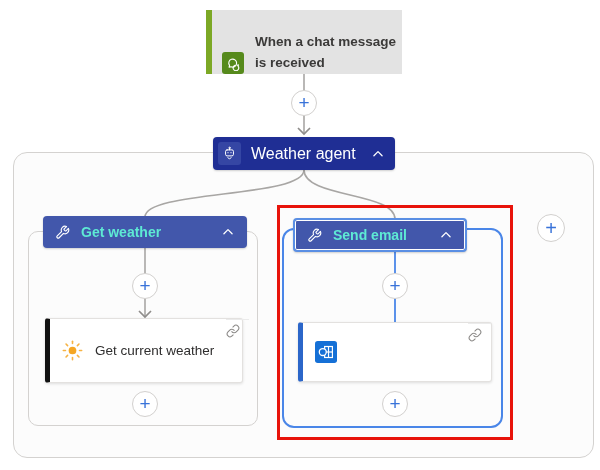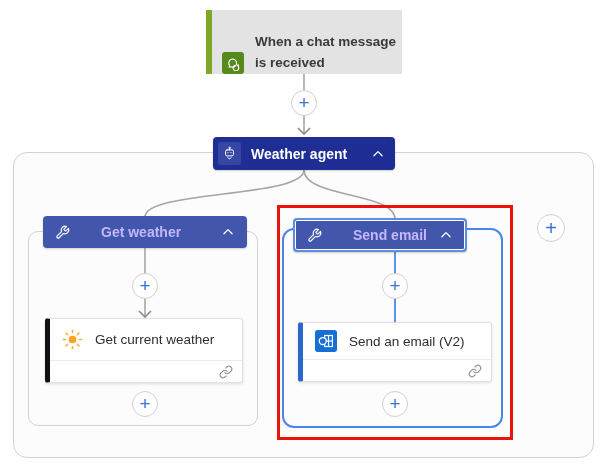--- a/index.html
+++ b/index.html
@@ -28,36 +28,36 @@
   .trigger-icon { flex:0 0 22px; width:22px; height:22px; background:#568a1c; border-radius:3px;
     display:flex; align-items:center; justify-content:center; }
   .trigger-label { font-size:13.5px; font-weight:700; color:#3b3a39; line-height:1.55; }
 
   
   .agent-card { position:absolute; left:213px; top:137px; width:182px; height:33px;
     background:#1f2e94; border-radius:4px; display:flex; align-items:center; gap:10px;
     padding:0 10px 0 5px; z-index:4; cursor:pointer; box-shadow:0 1px 2px rgba(0,0,0,.18); }
   .agent-icon-box { flex:0 0 23px; width:23px; height:23px; background:#3546a4; border-radius:3px;
     display:flex; align-items:center; justify-content:center; }
-  .agent-label { font-size:14px; font-weight:700; color:#fff; }
+  .agent-label { font-size:16px; font-weight:400; color:#fff; }
 
   
   .branch-header { position:absolute; height:32px; background:#4257ab; border-radius:4px;
     display:flex; align-items:center; gap:11px; padding:0 12px; z-index:4; cursor:pointer;
     box-shadow:0 1px 2px rgba(0,0,0,.18); }
-  .branch-header .branch-label { font-size:14px; font-weight:700; color:#c4b5fd;margin-left:20px; }
+  .branch-header .branch-label { font-size:14px; font-weight:700; color:#5eead4; }
   .get-weather-header { left:43px; top:216px; width:204px; }
   .send-email-header { left:293px; top:218px; width:174px; height:34px;
     border:2px solid #5a8fe4; box-shadow:inset 0 0 0 1px #ffffff, 0 1px 2px rgba(0,0,0,.18); }
   .collapse-btn { margin-left:auto; display:flex; align-items:center; cursor:pointer; }
 
   
   .action-card { position:absolute; background:#fff; border:1px solid #e3e1df; border-radius:3px;
     z-index:4; cursor:pointer; box-shadow:0 1px 3px rgba(0,0,0,.12); display:flex;
-    flex-direction:column; }
+    flex-direction:row; }
   .weather-action { left:45px; top:318px; width:198px; height:65px; border-left:5px solid #111; }
   .email-action { left:298px; top:322px; width:194px; height:60px; border-left:5px solid #2b66c9; }
   .action-main { flex:1; display:flex; align-items:center; gap:12px; padding:0 12px; }
   .action-label { font-size:13.5px; color:#2f2e2e; white-space:nowrap; }
   .action-footer { height:22px; border-top:1px solid #ebebeb; display:flex; align-items:center;
     justify-content:flex-end; padding-right:9px; }
 
   
   .plus-btn { position:absolute; width:26px; height:26px; border-radius:50%;
     background:#fff; border:1px solid #d2d0ce; color:#3973d9; display:flex; align-items:center;
@@ -195,21 +195,20 @@
         <svg class="icon-svg" width="22" height="22" viewBox="0 0 24 24">
           <rect width="24" height="24" rx="3" fill="#1570d6"></rect>
           <g stroke="#ffffff" stroke-width="1.3" fill="none">
             <rect x="10.5" y="6" width="8.5" height="12"></rect>
             <line x1="10.5" y1="12" x2="19" y2="12"></line>
             <line x1="14.75" y1="6" x2="14.75" y2="18"></line>
           </g>
           <circle cx="8.5" cy="12" r="3.8" fill="#1570d6" stroke="#ffffff" stroke-width="1.4"></circle>
         </svg>
       </span>
-      <span class="action-label">Send an email (V2)</span>
     </div>
     <div class="action-footer">
       <span>
         <svg class="icon-svg" width="14" height="14" viewBox="0 0 24 24" fill="none" stroke="#8a8886" stroke-width="1.8" stroke-linecap="round" stroke-linejoin="round">
           <path d="M10 13a5 5 0 0 0 7.54.54l3-3a5 5 0 0 0-7.07-7.07l-1.72 1.71"></path>
           <path d="M14 11a5 5 0 0 0-7.54-.54l-3 3a5 5 0 0 0 7.07 7.07l1.71-1.71"></path>
         </svg>
       </span>
     </div>
   </div>

